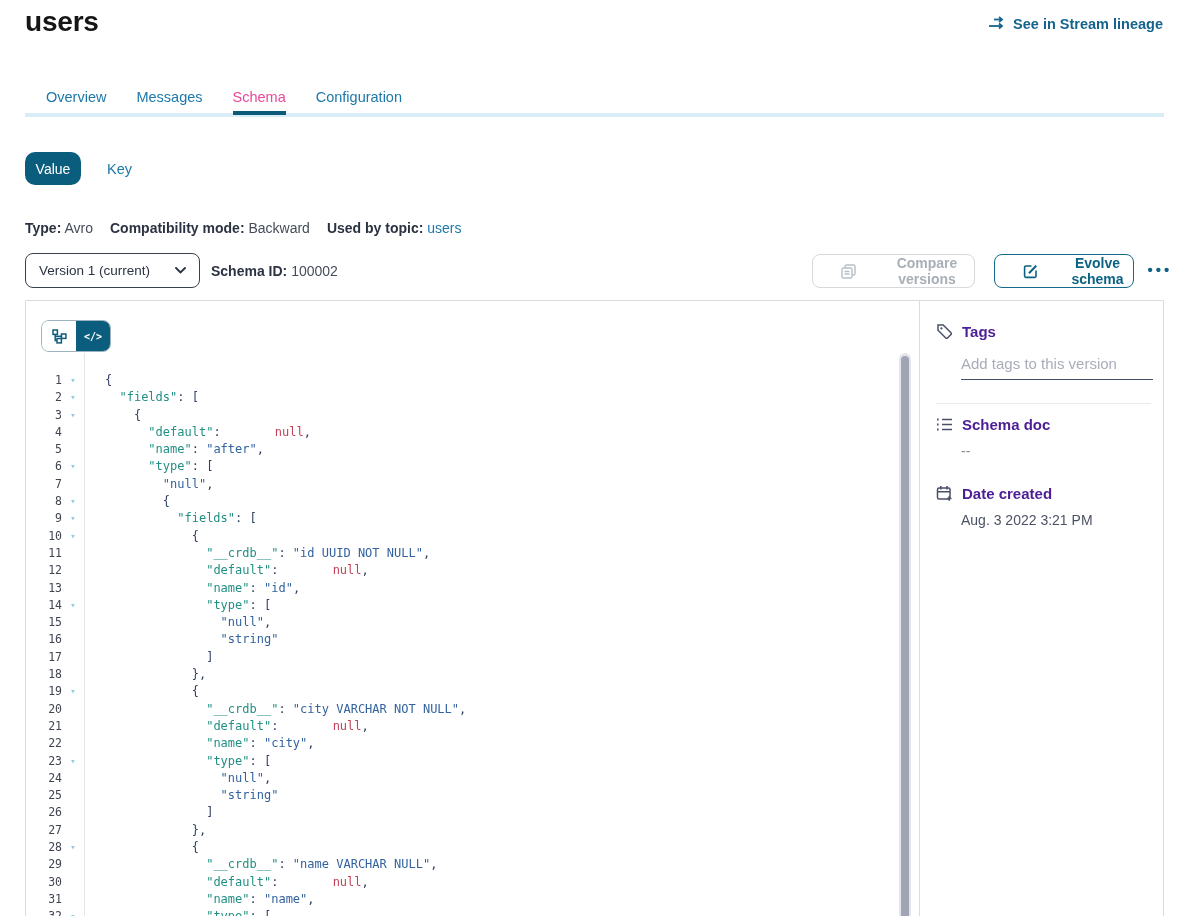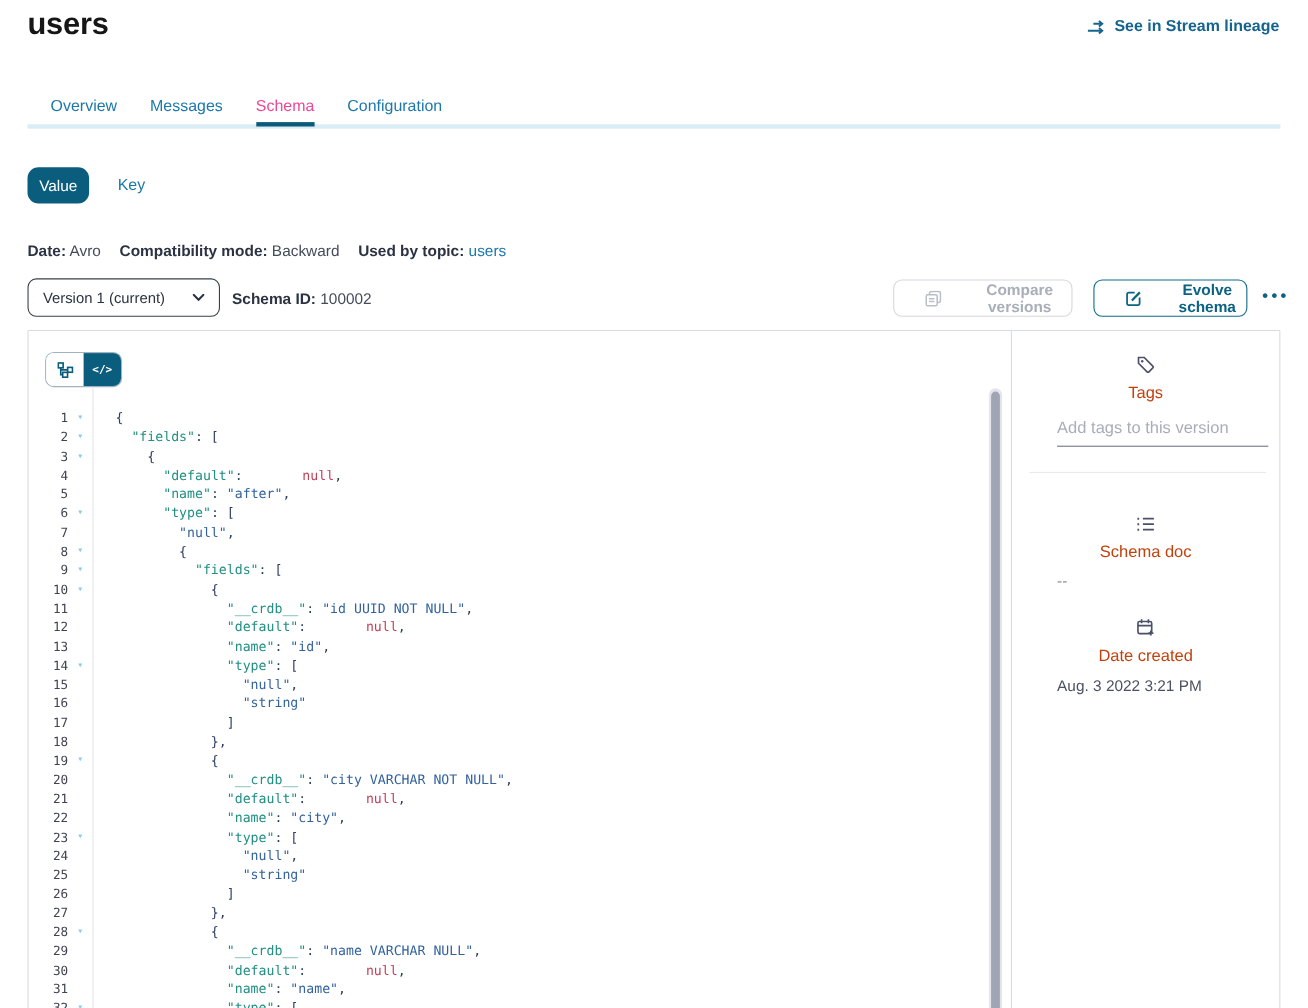--- a/index.html
+++ b/index.html
@@ -2,21 +2,21 @@
 <html><head>
 <meta charset="utf-8">
 <style>
   * { margin:0; padding:0; box-sizing:border-box; }
   html,body { width:1189px; height:916px; overflow:hidden; background:#ffffff;
               font-family:"Liberation Sans", sans-serif; }
 
   
   .page-title { position:absolute; top:6px; left:25px; font-size:28px; font-weight:800;
                 color:#161616; letter-spacing:-0.2px; }
-  .lineage-link { position:absolute; top:16px; right:26px; display:flex; align-items:flex-end;
+  .lineage-link { position:absolute; top:16px; right:26px; display:flex; align-items:flex-start;
                   gap:7px; color:#15648e; font-size:14.5px; font-weight:700; cursor:pointer; }
 
   
   .tabs-bar-bg { position:absolute; top:113px; left:25px; width:1139px; height:4px;
                  background:#d9edf6; }
   .tabs { position:absolute; top:89px; left:25px; display:flex; gap:30px; z-index:2;margin-left:21px; }
   .tab { font-size:14.5px; font-weight:500; color:#1d78aa; padding-bottom:6px;
          border-bottom:4px solid transparent; cursor:pointer; }
   .tab.active { color:#ec4899; border-bottom-color:#0c5a7a; }
 
@@ -77,29 +77,29 @@
 
   
   .scroll-track { position:absolute; left:873px; top:52px; bottom:0; width:12px;
                   background:#e4e5ec; border-radius:6px 6px 0 0; }
   .scroll-thumb { position:absolute; left:2px; right:2px; top:3px; bottom:0;
                   background:#a1a4b3; border-radius:4px 4px 0 0; cursor:grab; }
 
   
   .side { position:absolute; left:895px; right:0; top:0; bottom:0; padding:22px 16px 0 15px; }
   .side-heading { display:flex; align-items:center; gap:9px; font-size:15px;
-                  font-weight:400; color:#c2410c;flex-direction:column; }
+                  font-weight:700; color:#4c1d95; }
   .tags-input-wrap { margin:15px 0 0 25px; width:192px; border-bottom:1px solid #474e6b; }
   .tags-input { width:100%; border:none; outline:none; font-size:15px; color:#2e3550;
                 padding:0 0 7px 0; font-family:"Liberation Sans", sans-serif; }
   .tags-input::placeholder { color:#a8adba; }
   .side-divider { margin-top:23px; height:1px; width:215px; background:#e8e9ed; }
   .side-value { margin:10px 0 0 25px; font-size:14px; color:#4c5263; }
   .side-value.dim { color:#878d99; }
-  .mt28 { margin-top:39px;align-items:center; } .mt26 { margin-top:26px; }
+  .mt28 { margin-top:12px;align-items:center; } .mt26 { margin-top:26px; }
   svg { display:block; }
 </style>
 </head>
 <body>
 
 <div>
 
   <h1 class="page-title">users</h1>
   <div class="lineage-link">
     <span>
@@ -121,21 +121,21 @@
   </div>
   <div class="tabs-bar-bg"></div>
 
   <div class="vk-row">
     <button class="value-btn">Value</button>
     <span class="key-link">Key</span>
   </div>
 
   <div class="meta-row">
     <span class="meta-item">
-      <b>Date:</b>
+      <b>Type:</b>
       <span>Avro</span>
     </span>
     <span class="meta-item">
       <b>Compatibility mode:</b>
       <span>Backward</span>
     </span>
     <span class="meta-item">
       <b>Used by topic:</b>
       <span style="color:#1d78aa; cursor:pointer;">users</span>
     </span>

